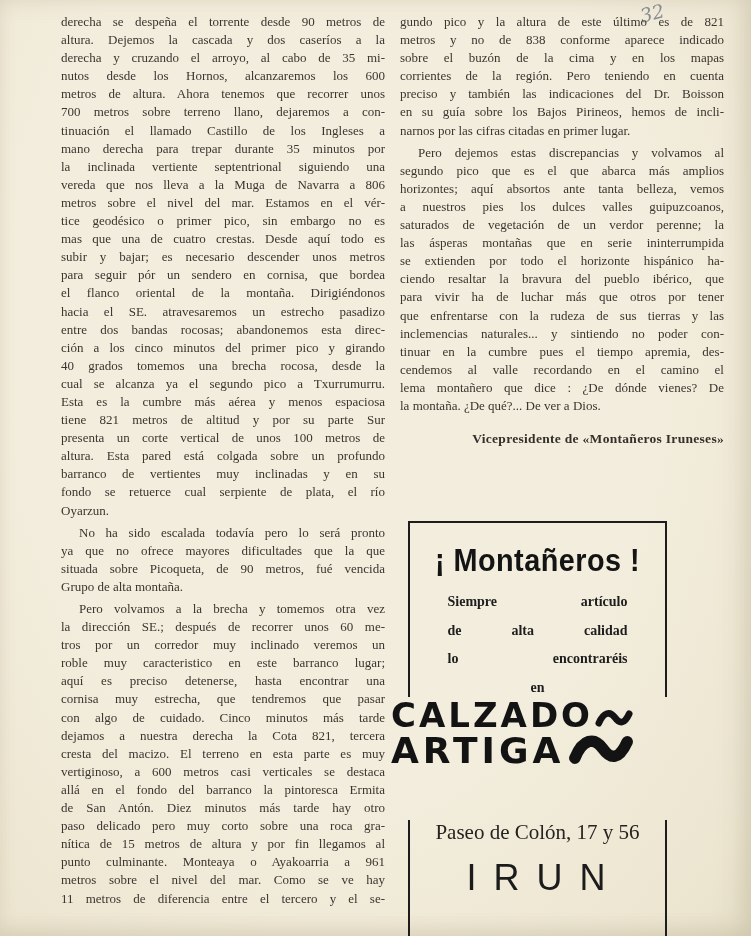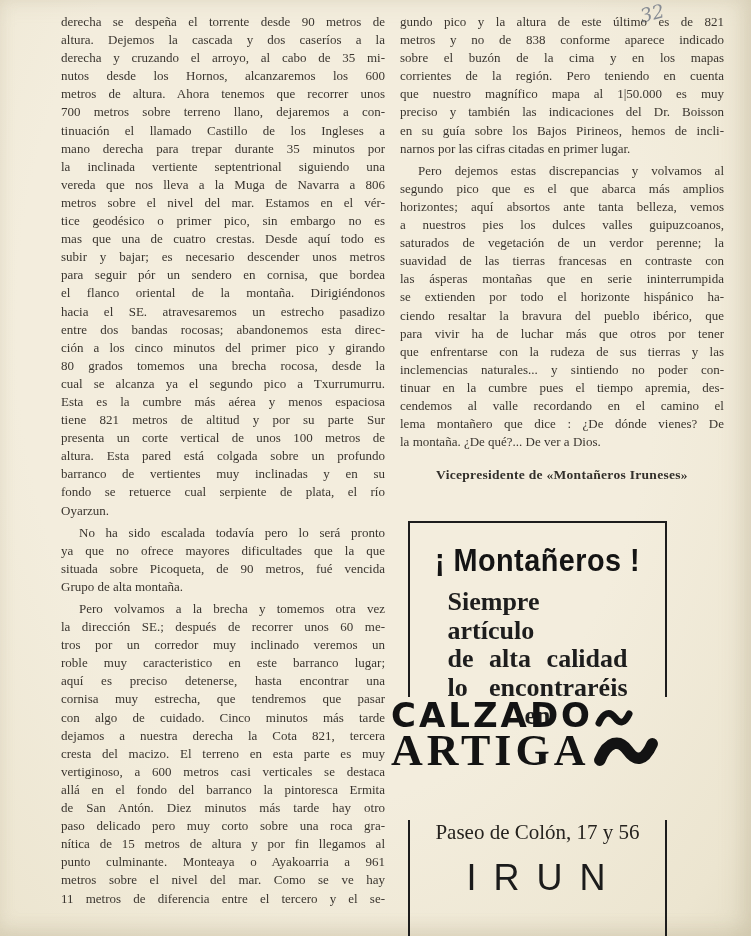--- a/index.html
+++ b/index.html
@@ -17,21 +17,21 @@
   .para{margin:0;}
   .para + .para{margin-top:4px;}
   .tline{
     font-size:13px;line-height:18.1px;
     text-align:justify;text-align-last:justify;
     white-space:normal;overflow:hidden;
   }
   .tline.last{text-align-last:left;}
   .tline.first-indent{text-indent:18px;}
   .byline{
-    margin-top:16px;text-align:center;
+    margin-top:16px;text-align:right;
     font-weight:bold;font-size:13.5px;letter-spacing:.3px;color:#33302b;
   }
   .hand-mark{
     position:absolute;left:640px;top:2px;
     font-family:"DejaVu Serif", serif;font-style:italic;
     font-size:19px;color:#868b93;transform:rotate(-14deg);
   }
   
   .advert{position:absolute;left:408px;top:521px;width:259px;color:#161616;}
   .ad-top{
@@ -40,31 +40,31 @@
   }
   .ad-headline{
     margin-top:20px;text-align:center;
     font-family:"Liberation Sans", sans-serif;font-weight:bold;
     font-size:31px;letter-spacing:.5px;color:#141414;
     transform:scaleX(.93);
   }
   .ad-slogan{width:180px;margin:9px auto 0;}
   .slogan-line{
     font-family:"Liberation Serif", serif;font-weight:bold;
-    font-size:26px;line-height:28.5px;color:#1d1d1d;
+    font-size:14px;line-height:28.5px;color:#1d1d1d;
     text-align:justify;text-align-last:justify;
   }
   .slogan-line.last{text-align-last:center;}
   .ad-logo{
     height:97px;margin-left:-17px;padding-top:4px;box-sizing:border-box;
     font-family:"DejaVu Sans", sans-serif;font-weight:bold;color:#131313;
     white-space:nowrap;
   }
   .logo-l1{font-size:34px;line-height:29px;letter-spacing:3px;}
-  .logo-l2{font-size:44px;line-height:48px;letter-spacing:4px;margin-top:-3px;font-family:Liberation Serif, serif;}
+  .logo-l2{font-size:36px;line-height:48px;letter-spacing:4px;margin-top:-3px;}
   .logo-l1 svg{vertical-align:-2px;margin-left:2px;}
   .logo-l2 svg{vertical-align:-5px;margin-left:4px;}
   .ad-bottom{
     box-sizing:border-box;height:131px;
     border:2.5px solid #1d1d1d;border-top:none;
     text-align:center;
   }
   .ad-address{margin-top:26px;font-size:21px;color:#26231f;}
   .ad-city{
     margin-top:12px;font-family:"Liberation Sans", sans-serif;
@@ -92,21 +92,21 @@
         <div class="tline">vereda que nos lleva a la Muga de Navarra a 806</div>
         <div class="tline">metros sobre el nivel del mar. Estamos en el vér-</div>
         <div class="tline">tice geodésico o primer pico, sin embargo no es</div>
         <div class="tline">mas que una de cuatro crestas. Desde aquí todo es</div>
         <div class="tline">subir y bajar; es necesario descender unos metros</div>
         <div class="tline">para seguir pór un sendero en cornisa, que bordea</div>
         <div class="tline">el flanco oriental de la montaña. Dirigiéndonos</div>
         <div class="tline">hacia el SE. atravesaremos un estrecho pasadizo</div>
         <div class="tline">entre dos bandas rocosas; abandonemos esta direc-</div>
         <div class="tline">ción a los cinco minutos del primer pico y girando</div>
-        <div class="tline">80 grados tomemos una brecha rocosa, desde la</div>
+        <div class="tline">40 grados tomemos una brecha rocosa, desde la</div>
         <div class="tline">cual se alcanza ya el segundo pico a Txurrumurru.</div>
         <div class="tline">Esta es la cumbre más aérea y menos espaciosa</div>
         <div class="tline">tiene 821 metros de altitud y por su parte Sur</div>
         <div class="tline">presenta un corte vertical de unos 100 metros de</div>
         <div class="tline">altura. Esta pared está colgada sobre un profundo</div>
         <div class="tline">barranco de vertientes muy inclinadas y en su</div>
         <div class="tline">fondo se retuerce cual serpiente de plata, el río</div>
         <div class="tline last">Oyarzun.</div>
       </div>
       <div class="para">
@@ -136,32 +136,30 @@
       </div>
     </div>
 
   <div class="col col-right">
     <div>
         <div class="para">
           <div class="tline">gundo pico y la altura de este último es de 821</div>
           <div class="tline">metros y no de 838 conforme aparece indicado</div>
           <div class="tline">sobre el buzón de la cima y en los mapas</div>
           <div class="tline">corrientes de la región. Pero teniendo en cuenta</div>
-          <div class="tline">que nuestro magnífico mapa al 1|50.000 es muy</div>
           <div class="tline">preciso y también las indicaciones del Dr. Boisson</div>
           <div class="tline">en su guía sobre los Bajos Pirineos, hemos de incli-</div>
           <div class="tline last">narnos por las cifras citadas en primer lugar.</div>
         </div>
         <div class="para">
           <div class="tline first-indent">Pero dejemos estas discrepancias y volvamos al</div>
           <div class="tline">segundo pico que es el que abarca más amplios</div>
           <div class="tline">horizontes; aquí absortos ante tanta belleza, vemos</div>
           <div class="tline">a nuestros pies los dulces valles guipuzcoanos,</div>
           <div class="tline">saturados de vegetación de un verdor perenne; la</div>
-          <div class="tline">suavidad de las tierras francesas en contraste con</div>
           <div class="tline">las ásperas montañas que en serie ininterrumpida</div>
           <div class="tline">se extienden por todo el horizonte hispánico ha-</div>
           <div class="tline">ciendo resaltar la bravura del pueblo ibérico, que</div>
           <div class="tline">para vivir ha de luchar más que otros por tener</div>
           <div class="tline">que enfrentarse con la rudeza de sus tierras y las</div>
           <div class="tline">inclemencias naturales... y sintiendo no poder con-</div>
           <div class="tline">tinuar en la cumbre pues el tiempo apremia, des-</div>
           <div class="tline">cendemos al valle recordando en el camino el</div>
           <div class="tline">lema montañero que dice : ¿De dónde vienes? De</div>
           <div class="tline last">la montaña. ¿De qué?... De ver a Dios.</div>

